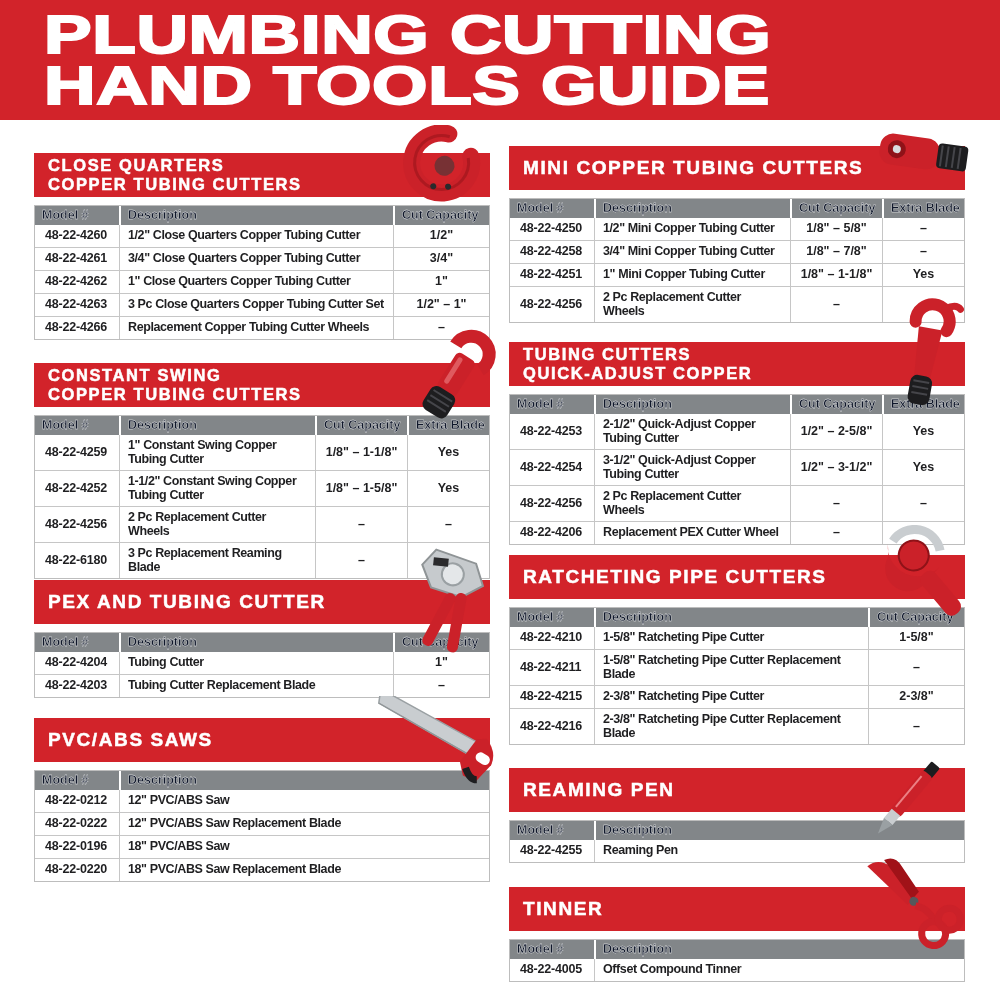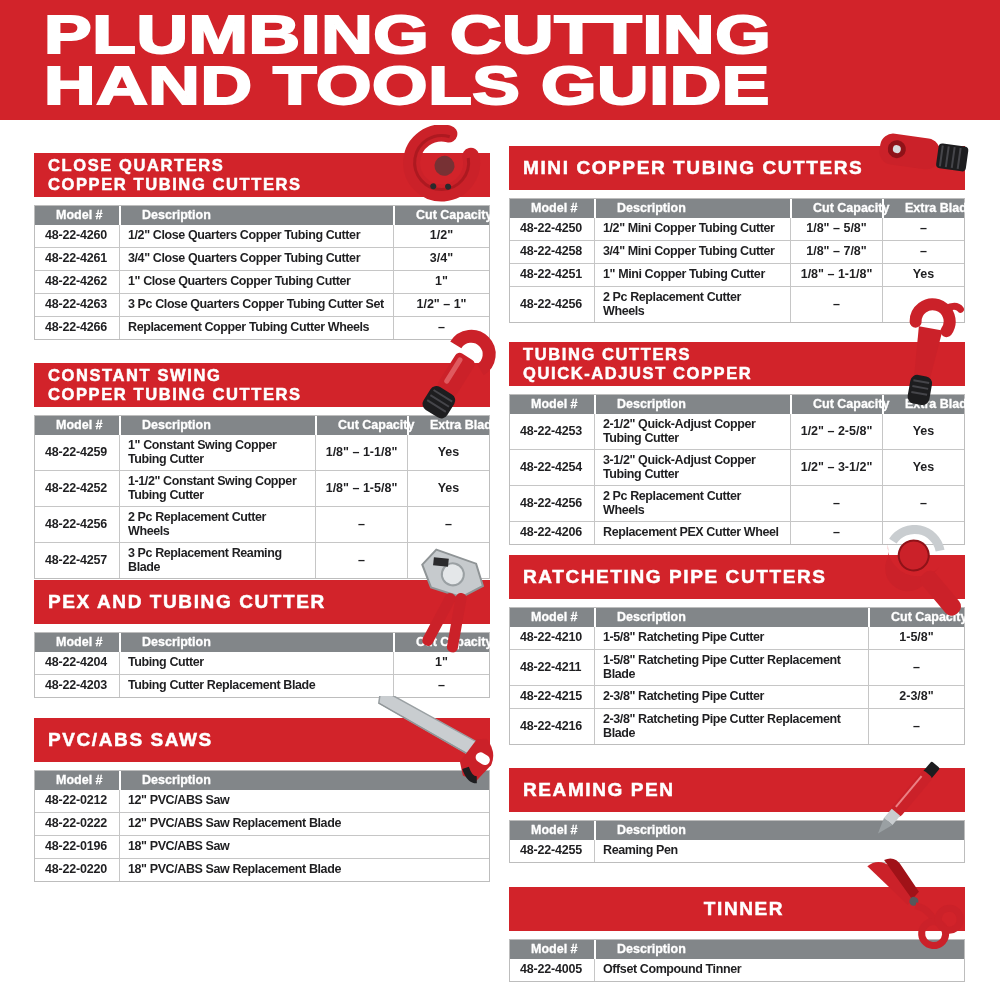--- a/index.html
+++ b/index.html
@@ -7,37 +7,37 @@
   .page{position:absolute;inset:0;width:1000px;height:900px;background:#fff;}
 
   
   .top-banner{position:absolute;left:0;top:0;width:1000px;height:120px;background:var(--brand-red,#D2232A);}
   .page-title{position:absolute;left:44px;top:9px;color:#fff;font-weight:bold;font-size:54px;line-height:51px;
     letter-spacing:.5px;transform:scaleX(1.32);transform-origin:left top;-webkit-text-stroke:2px #fff;white-space:nowrap;}
 
   
   .tool-table{position:absolute;width:456px;}
   .t1{left:34px;top:153px;} .t2{left:34px;top:363px;} .t3{left:34px;top:580px;} .t4{left:34px;top:718px;}
-  .t5{left:509px;top:146px;} .t6{left:509px;top:342px;} .t7{left:509px;top:555px;} .t8{left:509px;top:768px;} .t9{left:509px;top:887px;text-align:center;}
+  .t5{left:509px;top:146px;} .t6{left:509px;top:342px;} .t7{left:509px;top:555px;} .t8{left:509px;top:768px;} .t9{left:509px;top:887px;}
 
   .banner{position:relative;height:44px;background:var(--brand-red,#D2232A);color:#fff;display:flex;flex-direction:column;
     justify-content:center;padding-left:14px;box-sizing:border-box;font-weight:bold;font-size:19px;
     letter-spacing:1.6px;line-height:1.14;-webkit-text-stroke:.5px #fff;}
   .banner.two{font-size:16.5px;}
 
   .tbl-box{margin-top:8px;border:1px solid #bdbdbd;background:#fff;}
   .grid-row{display:grid;}
   .cols3 .grid-row{grid-template-columns:84px 1fr 96px;}
   .cols4 .grid-row{grid-template-columns:84px 1fr 92px 82px;}
   .cols2 .grid-row{grid-template-columns:84px 1fr;}
 
   .grid-row.head{background:var(--header-gray,#828689);}
   .cell{display:flex;align-items:center;padding:3px 8px;box-sizing:border-box;min-height:22px;
     font-size:12.5px;font-weight:bold;color:var(--text-dark,#1F1F21);line-height:1.16;}
-  .grid-row.head .cell{min-height:18px;padding:2px 21px;color:#ffffff;white-space:nowrap;-webkit-text-stroke:.3px #fff;}
+  .grid-row.head .cell{min-height:18px;padding:2px 7px;color:#0f172a;white-space:nowrap;-webkit-text-stroke:.3px #fff;}
   .grid-row.head .cell + .cell{border-left:2px solid #fff;}
   .tbody .grid-row + .grid-row{border-top:1px solid var(--row-border,#C6C6C6);}
   .tbody .cell + .cell{border-left:1px solid var(--row-border,#C6C6C6);}
   .cell.center{justify-content:center;text-align:center;padding:2px 3px;}
   .cell.model{padding-left:10px;letter-spacing:-.2px;}
   .cell.desc{letter-spacing:-.4px;}
 
   
   .tool-photo{position:absolute;z-index:3;}
   .t1 .tool-photo{right:6px;top:-28px;}
@@ -146,21 +146,21 @@
             <div class="cell center">1/8" – 1-5/8"</div>
             <div class="cell center">Yes</div>
           </div>
           <div class="grid-row">
             <div class="cell model">48-22-4256</div>
             <div class="cell desc">2 Pc Replacement Cutter Wheels</div>
             <div class="cell center">–</div>
             <div class="cell center">–</div>
           </div>
           <div class="grid-row">
-            <div class="cell model">48-22-4257</div>
+            <div class="cell model">48-22-6180</div>
             <div class="cell desc">3 Pc Replacement Reaming Blade</div>
             <div class="cell center">–</div>
             <div class="cell center">–</div>
           </div>
         </div>
       </div>
   </section>
 
   <section class="tool-table t3 cols3">
     <svg class="tool-photo" width="112" height="108" viewBox="0 0 112 108">

